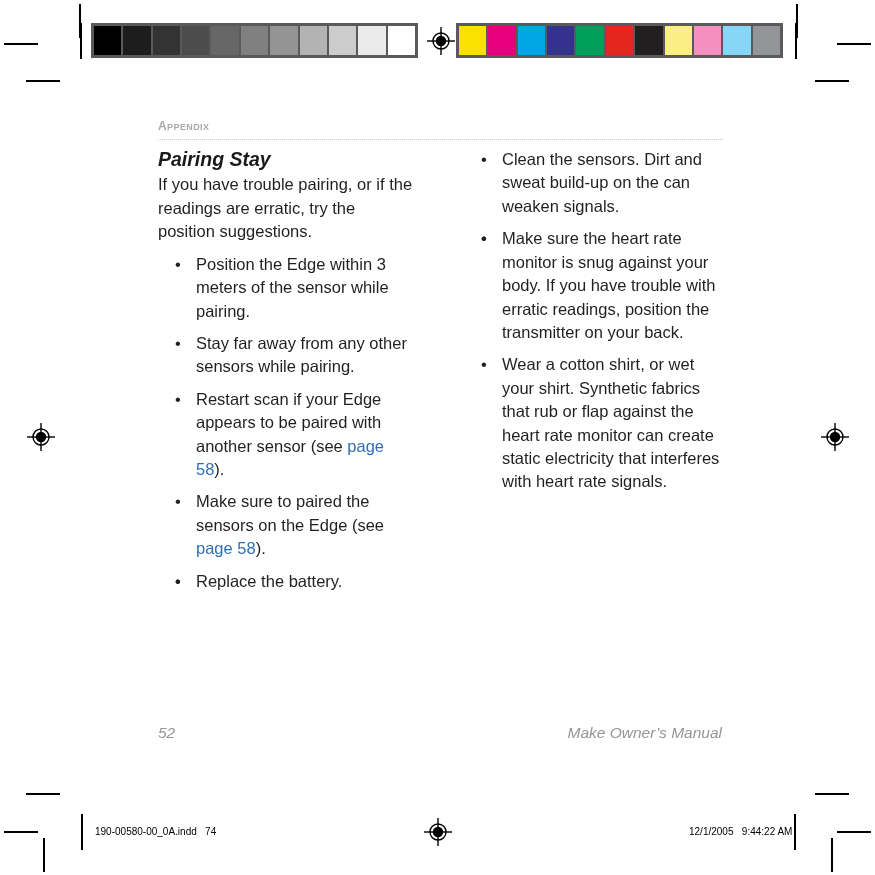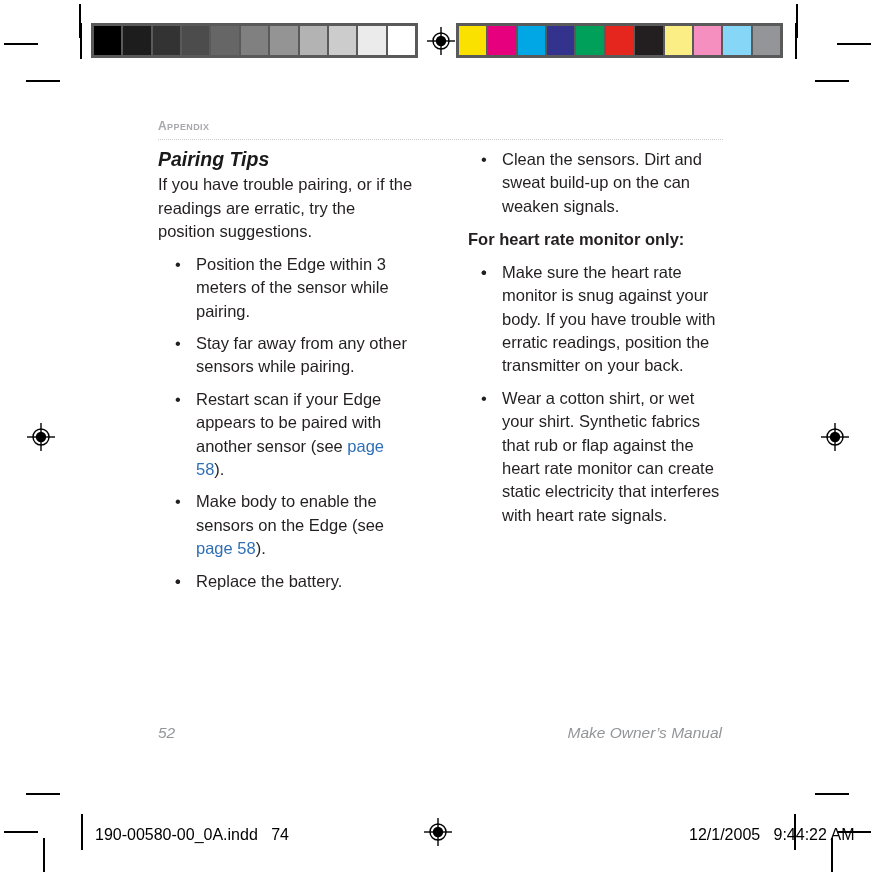--- a/index.html
+++ b/index.html
@@ -156,21 +156,21 @@
     justify-content: space-between;
     align-items: baseline;
     font-style: italic;
     color: #939598;
     font-size: 15.5px;
   }
 
   
   .slug {
     position: absolute;
-    font-size: 16px;
+    font-size: 10px;
     color: #000000;
     white-space: pre;
     font-family: "Liberation Sans", sans-serif;
   }
   #slug-left  { left: 95px;  top: 826px; }
   #slug-right { left: 655px; top: 826px; margin-left: 34px; }
 </style>
 </head>
 <body>
 
@@ -258,37 +258,36 @@
 <div id="page-content">
 
   <div id="section-header">
     <div class="section-title">Appendix</div>
     <div class="header-rule"></div>
   </div>
 
   <div class="columns">
 
     <div class="col col-left">
-      <h2 class="pairing-title">Pairing Tips</h2>
+      <h2 class="pairing-title">Pairing Stay</h2>
       <p class="body-text">If you have trouble pairing, or if the readings are erratic, try the position suggestions.</p>
       <ul class="bullets" id="left-bullets">
           <li><span class="bullet-dot">•</span><span>Position the Edge within 3 meters of the sensor while pairing.</span></li>
           <li><span class="bullet-dot">•</span><span>Stay far away from any other sensors while pairing.</span></li>
           <li><span class="bullet-dot">•</span><span>Restart scan if your Edge appears to be paired with another sensor (see </span><span class="xref">page 58</span><span>).</span></li>
-          <li><span class="bullet-dot">•</span><span>Make body to enable the sensors on the Edge (see </span><span class="xref">page 58</span><span>).</span></li>
+          <li><span class="bullet-dot">•</span><span>Make sure to paired the sensors on the Edge (see </span><span class="xref">page 58</span><span>).</span></li>
           <li><span class="bullet-dot">•</span></li>
           <li><span class="bullet-dot">•</span><span>Replace the battery.</span></li>
         </ul>
     </div>
 
     <div class="col col-right">
       <ul class="bullets" id="right-top-bullets">
           <li><span class="bullet-dot">•</span><span>Clean the sensors. Dirt and sweat build-up on the can weaken signals.</span></li>
         </ul>
-      <h3 class="sub-head">For heart rate monitor only:</h3>
       <ul class="bullets" id="right-bullets">
           <li><span class="bullet-dot">•</span></li>
           <li><span class="bullet-dot">•</span><span>Make sure the heart rate monitor is snug against your body. If you have trouble with erratic readings, position the transmitter on your back.</span></li>
           <li><span class="bullet-dot">•</span><span>Wear a cotton shirt, or wet your shirt. Synthetic fabrics that rub or flap against the heart rate monitor can create static electricity that interferes with heart rate signals.</span></li>
         </ul>
     </div>
 
   </div>
 
   <div id="page-footer">

